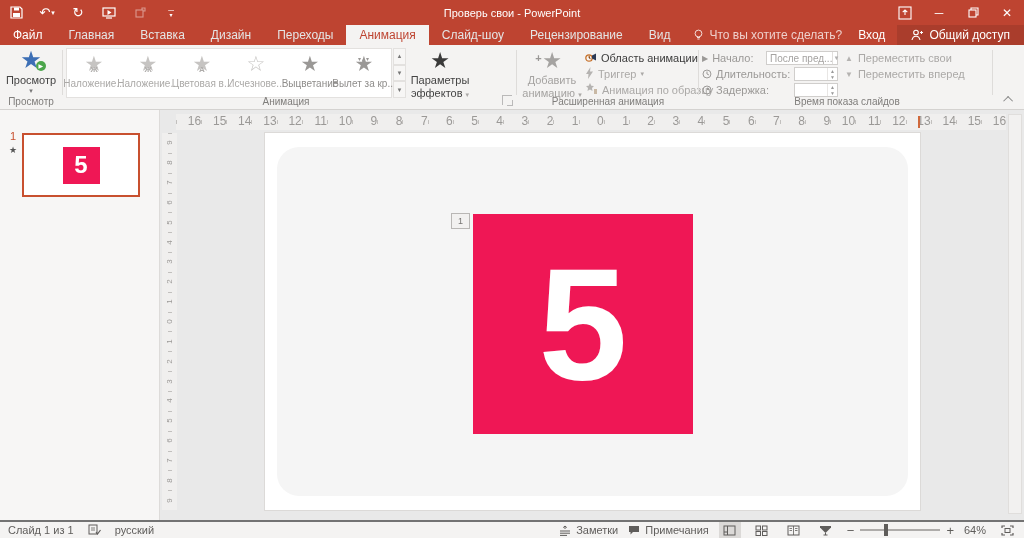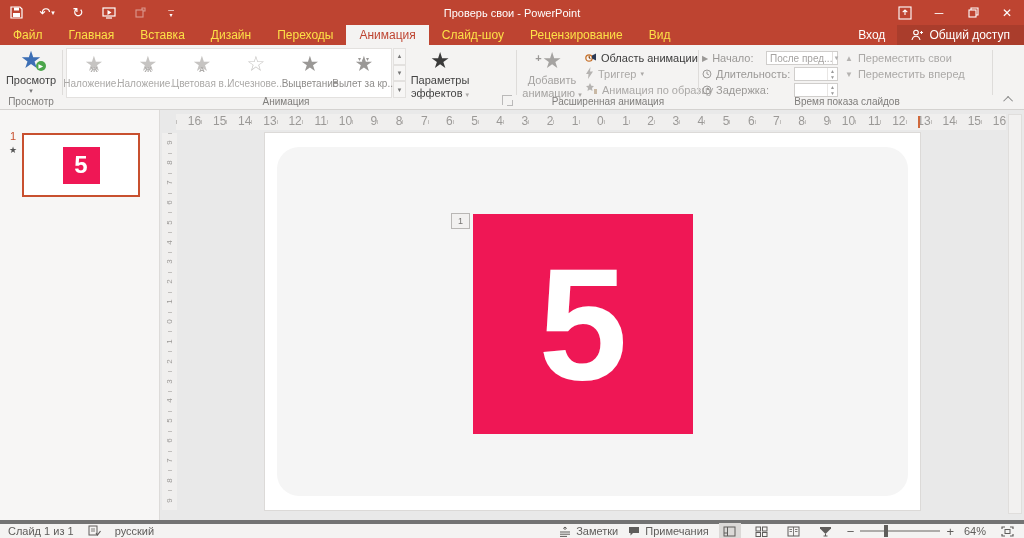--- a/index.html
+++ b/index.html
@@ -12,22 +12,22 @@
   #qat { position:absolute; left:6px; top:0; height:25px; display:flex; align-items:center; gap:11px; }
   .qat-btn { width:20px; height:20px; display:flex; align-items:center; justify-content:center; font-size:13px; color:#fff; }
   .qat-btn svg { display:block; }
   .qat-dim { opacity:.45; }
   #window-title { position:absolute; left:0; right:0; top:0; height:25px; display:flex; align-items:center; justify-content:center; font-size:11px; color:#fff; pointer-events:none; }
   #win-controls { position:absolute; right:0; top:0; height:25px; display:flex; }
   .win-btn { width:34px; height:25px; display:flex; align-items:center; justify-content:center; color:#fff; font-size:12px; }
 
   
   #tabrow { position:absolute; left:0; top:25px; width:1024px; height:20px; background:#BE4431; display:flex; align-items:stretch; font-size:12px; }
-  .tab { padding:0 13px; display:flex; align-items:center; color:#fde047; white-space:nowrap; }
-  .tab.file { color:#fde047; }
+  .tab { padding:0 13px; display:flex; align-items:center; color:#e5e5e5; white-space:nowrap; }
+  .tab.file { color:#ffffff; }
   .tab.active { background:#F4F3F2; color:#BE4431; }
   #tellme { display:flex; align-items:center; gap:5px; color:rgba(255,255,255,.75); padding-left:10px; white-space:nowrap; }
   #tabrow-right { margin-left:auto; display:flex; align-items:stretch; }
   #signin { display:flex; align-items:center; padding:0 12px; color:#fff; }
   #share { display:flex; align-items:center; gap:6px; padding:0 14px; color:#fff; background:rgba(0,0,0,.10); }
 
   
   #ribbon { position:absolute; left:0; top:45px; width:1024px; height:65px; background:#F4F3F2; border-bottom:1px solid #D4D2D0; }
   .vsep { position:absolute; top:5px; bottom:14px; width:1px; background:#DEDCDA; }
   .grp-label { position:absolute; bottom:2px; font-size:10px; color:#7F7D7B; text-align:center; white-space:nowrap; }
@@ -100,21 +100,21 @@
 
   #slide { position:absolute; left:265px; top:23px; width:655px; height:377px; background:#fff; box-shadow:0 0 0 1px #DCDAD8; }
   #slide-bgshape { position:absolute; left:12px; top:14px; right:12px; bottom:14px; background:#F5F5F5; border-radius:22px; }
   #slide-square { position:absolute; left:208px; top:81px; width:220px; height:220px; display:flex; align-items:center; justify-content:center; }
   #slide-square .num { color:#fff; font-size:160px; font-weight:bold; line-height:200px; }
   #anim-badge { position:absolute; left:186px; top:80px; width:19px; height:16px; background:#F2F1F0; border:1px solid #B9B7B5; color:#767472; font-size:9px; display:flex; align-items:center; justify-content:center; }
 
   #vscroll { position:absolute; right:2px; top:4px; width:14px; height:400px; background:#F2F1F0; border:1px solid #E0DEDC; }
 
   
-  #statusbar { position:absolute; left:0; top:520px; width:1024px; height:18px; background:#F4F3F2; border-top:4px solid #737373; display:flex; align-items:center; font-size:11px; color:#5F5D5B; }
+  #statusbar { position:absolute; left:0; top:520px; width:1024px; height:18px; background:#F4F3F2; border-top:2px solid #737373; display:flex; align-items:center; font-size:11px; color:#5F5D5B; }
   #sb-left { display:flex; align-items:center; gap:14px; padding-left:8px; }
   #sb-right { margin-left:auto; display:flex; align-items:center; gap:10px; padding-right:6px; }
   .sb-item { display:flex; align-items:center; gap:5px; white-space:nowrap; }
   .viewbtn { width:22px; height:16px; display:flex; align-items:center; justify-content:center; }
   .viewbtn.sel { background:#DBD9D7; }
   #zoom-slider { display:flex; align-items:center; gap:6px; }
   #zoom-track { position:relative; width:80px; height:2px; background:#AEACAA; }
   #zoom-thumb { position:absolute; left:30%; top:-5px; width:4px; height:12px; background:#5F5D5B; }
   .zchar { font-size:13px; color:#5F5D5B; }
 </style>
@@ -176,20 +176,27 @@
         <div class="tab file">Файл</div>
         <div class="tab">Главная</div>
         <div class="tab">Вставка</div>
         <div class="tab">Дизайн</div>
         <div class="tab">Переходы</div>
         <div class="tab active">Анимация</div>
         <div class="tab">Слайд-шоу</div>
         <div class="tab">Рецензирование</div>
         <div class="tab">Вид</div>
       </div>
+    <div id="tellme">
+      <svg width="11" height="12" viewBox="0 0 11 12">
+          <circle cx="5.5" cy="4.5" r="3.4" fill="none" stroke="#fff" stroke-width="1" opacity=".8"></circle>
+          <path d="M4 8.5h3M4.4 10h2.2" stroke="#fff" stroke-width="1" opacity=".8"></path>
+        </svg>
+      <span>Что вы хотите сделать?</span>
+    </div>
     <div id="tabrow-right">
       <div id="signin">Вход</div>
       <div id="share">
         <svg width="12" height="12" viewBox="0 0 12 12">
             <circle cx="5" cy="3.5" r="2.3" fill="none" stroke="#fff" stroke-width="1.1"></circle>
             <path d="M1 11c.5-2.6 2-3.8 4-3.8S8.5 8.4 9 11" fill="none" stroke="#fff" stroke-width="1.1"></path>
             <path d="M9 3.5h3M10.5 2v3" stroke="#fff" stroke-width="1"></path>
           </svg>
         <span>Общий доступ</span>
       </div>

